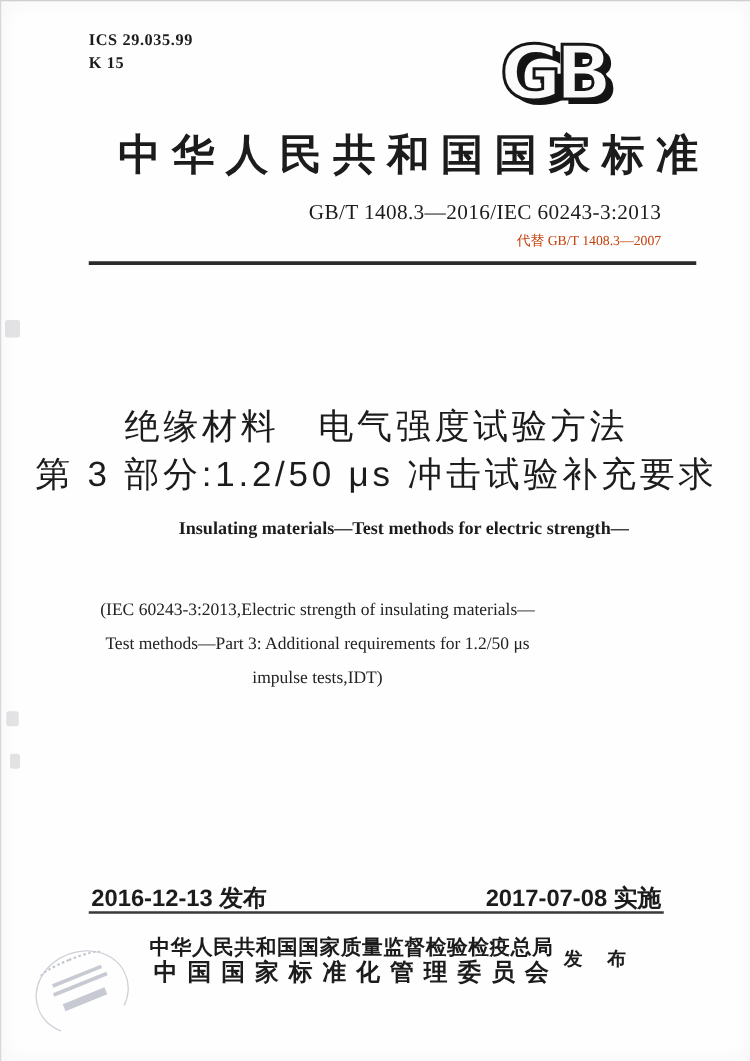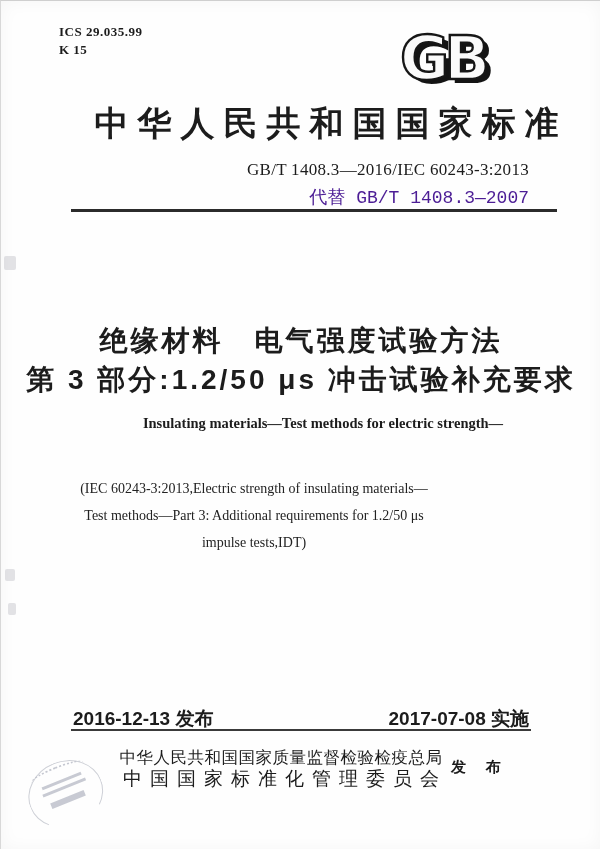--- a/index.html
+++ b/index.html
@@ -9,51 +9,51 @@
     margin:0 auto;
     background:#fefefe;
     overflow:hidden;
     font-family:"Liberation Serif","DejaVu Serif",serif;
     color:#1c1c1c;
     border-top:1px solid #cfcfcf;
     border-left:1px solid #d8d8d8;
     box-shadow:inset 0 0 18px rgba(0,0,0,0.04);
   }
   .ics-block{
-    position:absolute;left:58px;top:22px;
+    position:absolute;left:70px;top:22px;
     font-weight:bold;font-size:13px;line-height:1.35;
     letter-spacing:0.5px;
   }
   .gb-logo{position:absolute;left:396px;top:24px;}
   .heading{
     position:absolute;left:0;top:100px;width:600px;
     text-align:center;
     font-size:34px;font-weight:bold;
     letter-spacing:9px;padding-left:6px;box-sizing:border-box;
     font-family:"Liberation Serif","DejaVu Serif",serif;
     margin-left:27px;
   }
   .std-number{
     position:absolute;right:72px;top:159px;
     font-size:17px;font-weight:normal;letter-spacing:0.3px;
     font-family:"Liberation Serif","DejaVu Serif",serif;
   }
   .replaces{
     position:absolute;right:72px;top:184px;
-    font-size:18px;color:#4c1d95;font-family:Liberation Mono, monospace;
+    font-size:11px;color:#c2410c;
   }
   .rule-top{
     position:absolute;left:70px;top:208px;width:486px;height:3px;
     background:#2b2b2b;
   }
   .smudge{position:absolute;background:rgba(175,175,182,0.35);border-radius:2px;}
   .zh-title{
     position:absolute;left:0;top:320px;width:600px;text-align:center;
     font-family:"Liberation Sans","DejaVu Sans",sans-serif;
-    font-weight:bold;font-size:28px;line-height:39px;letter-spacing:3px;
+    font-weight:normal;font-size:28px;line-height:39px;letter-spacing:3px;
   }
   .en-title{
     position:absolute;left:0;top:410px;width:600px;text-align:center;
     font-weight:bold;font-size:14.5px;line-height:24px;
     font-family:"Liberation Serif","DejaVu Serif",serif;
     padding-left:22px;
   }
   .iec-note{
     position:absolute;left:0;top:474px;width:506px;text-align:center;
     font-size:14px;line-height:27px;color:#222;
@@ -64,21 +64,21 @@
     display:flex;justify-content:space-between;
     font-family:"Liberation Sans","DejaVu Sans",sans-serif;
     font-weight:bold;font-size:19px;align-items:flex-end;
   }
   .rule-bottom{
     position:absolute;left:70px;top:728px;width:460px;height:2px;
     background:#3a3a3a;
   }
   .publisher{
     position:absolute;left:85px;top:746px;width:390px;text-align:center;
-    font-weight:normal;
+    font-weight:bold;
     font-family:"Liberation Serif","DejaVu Serif",serif;
   }
   .publisher .line1{font-size:16.5px;line-height:21px;letter-spacing:0.5px;}
   .publisher .line2{font-size:19px;line-height:21px;letter-spacing:8px;padding-left:8px;}
   .publish-label{
     position:absolute;left:450px;top:757px;
     font-weight:bold;font-size:15px;letter-spacing:8px;
     font-family:"Liberation Serif","DejaVu Serif",serif;
   }
   .stamp{

